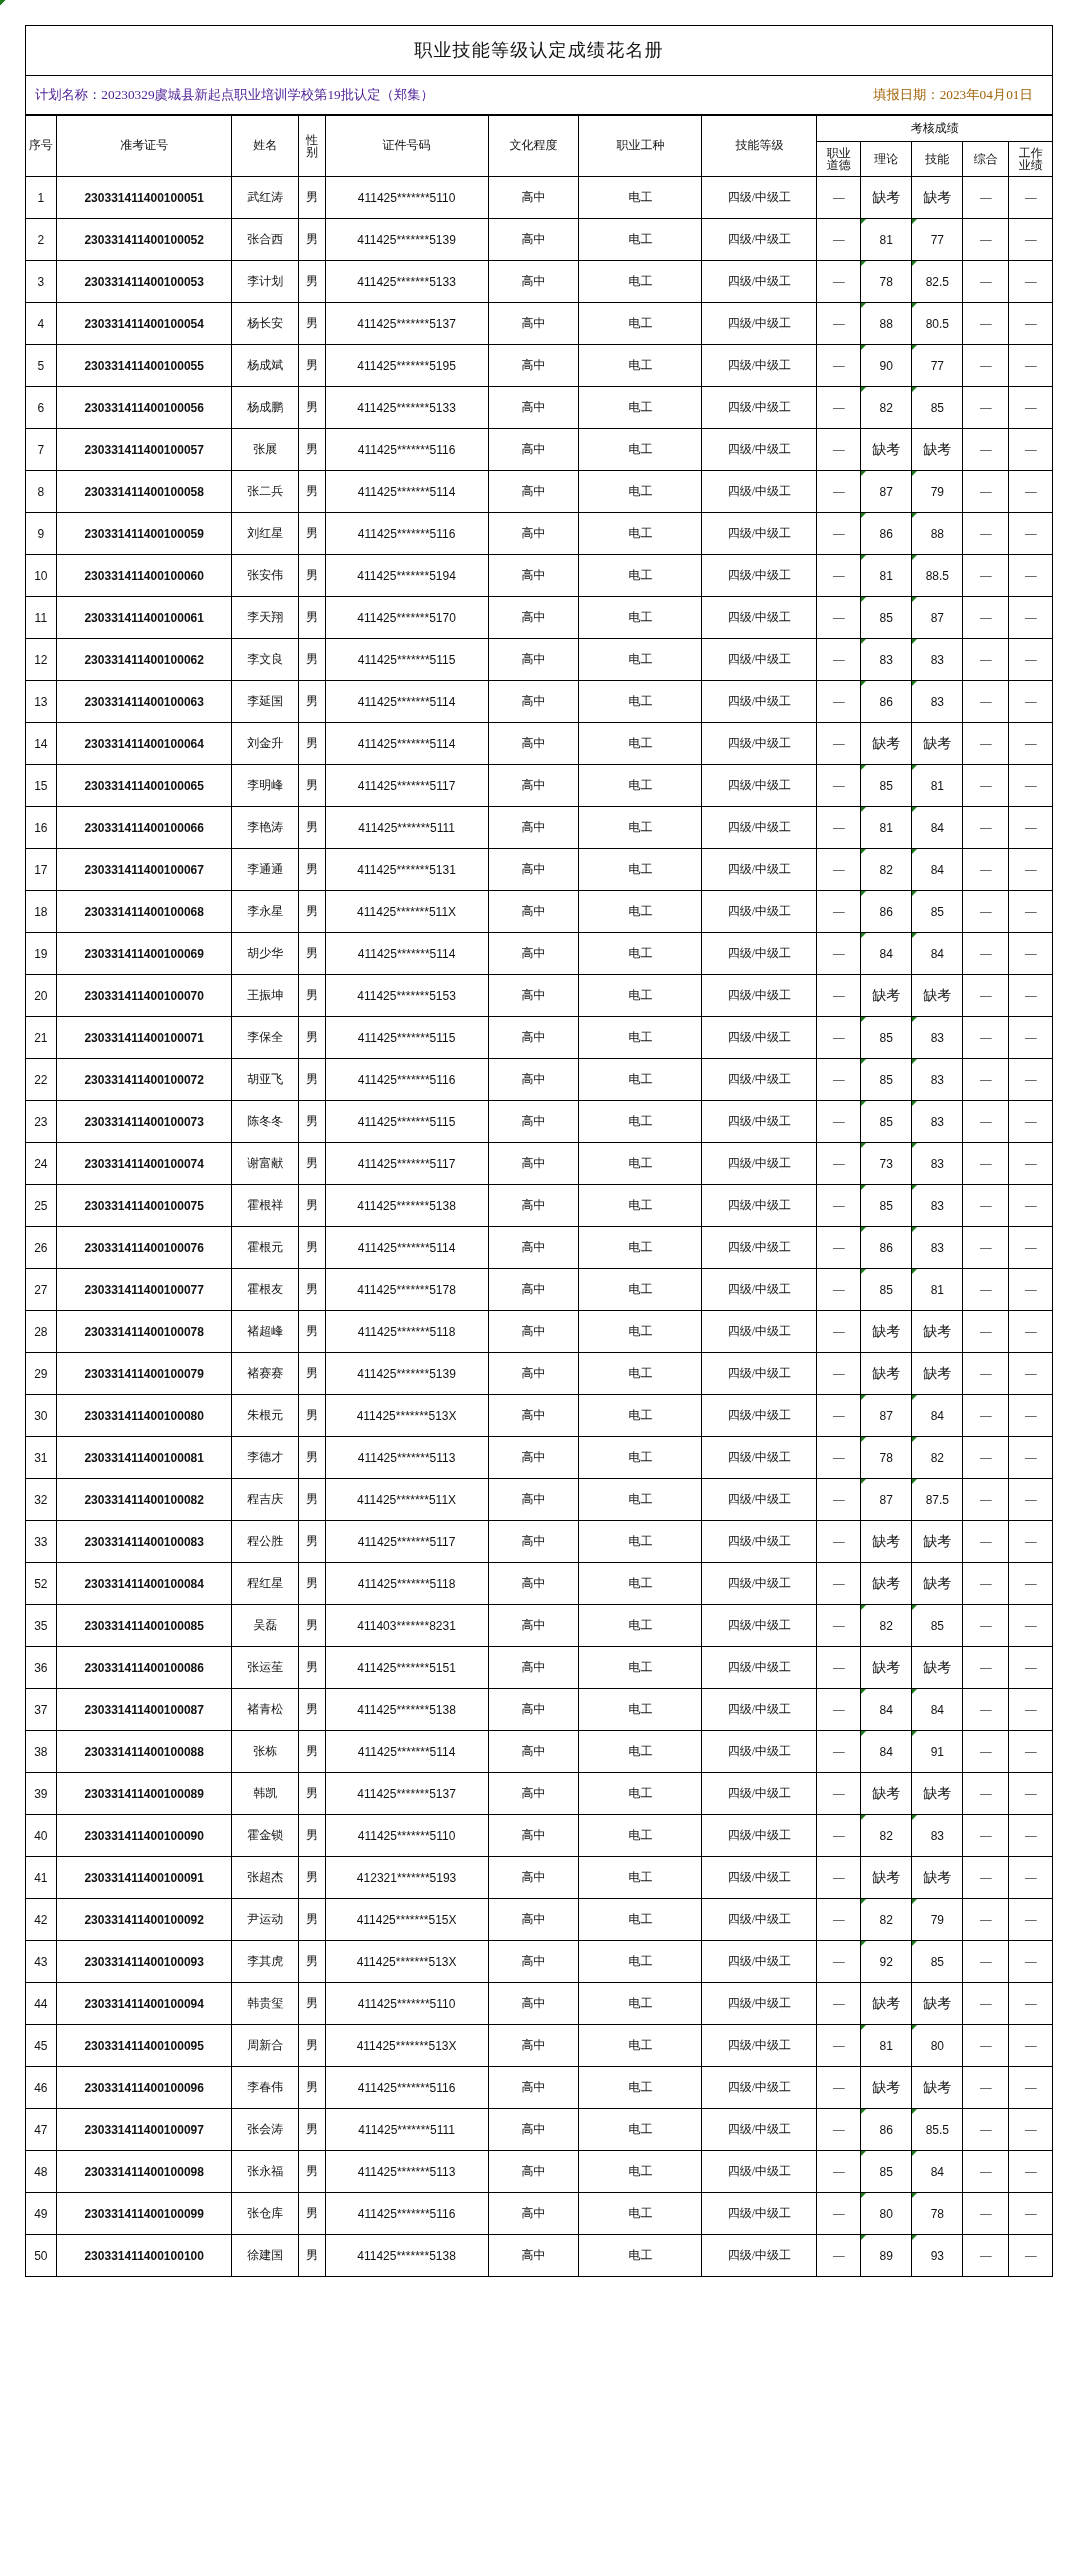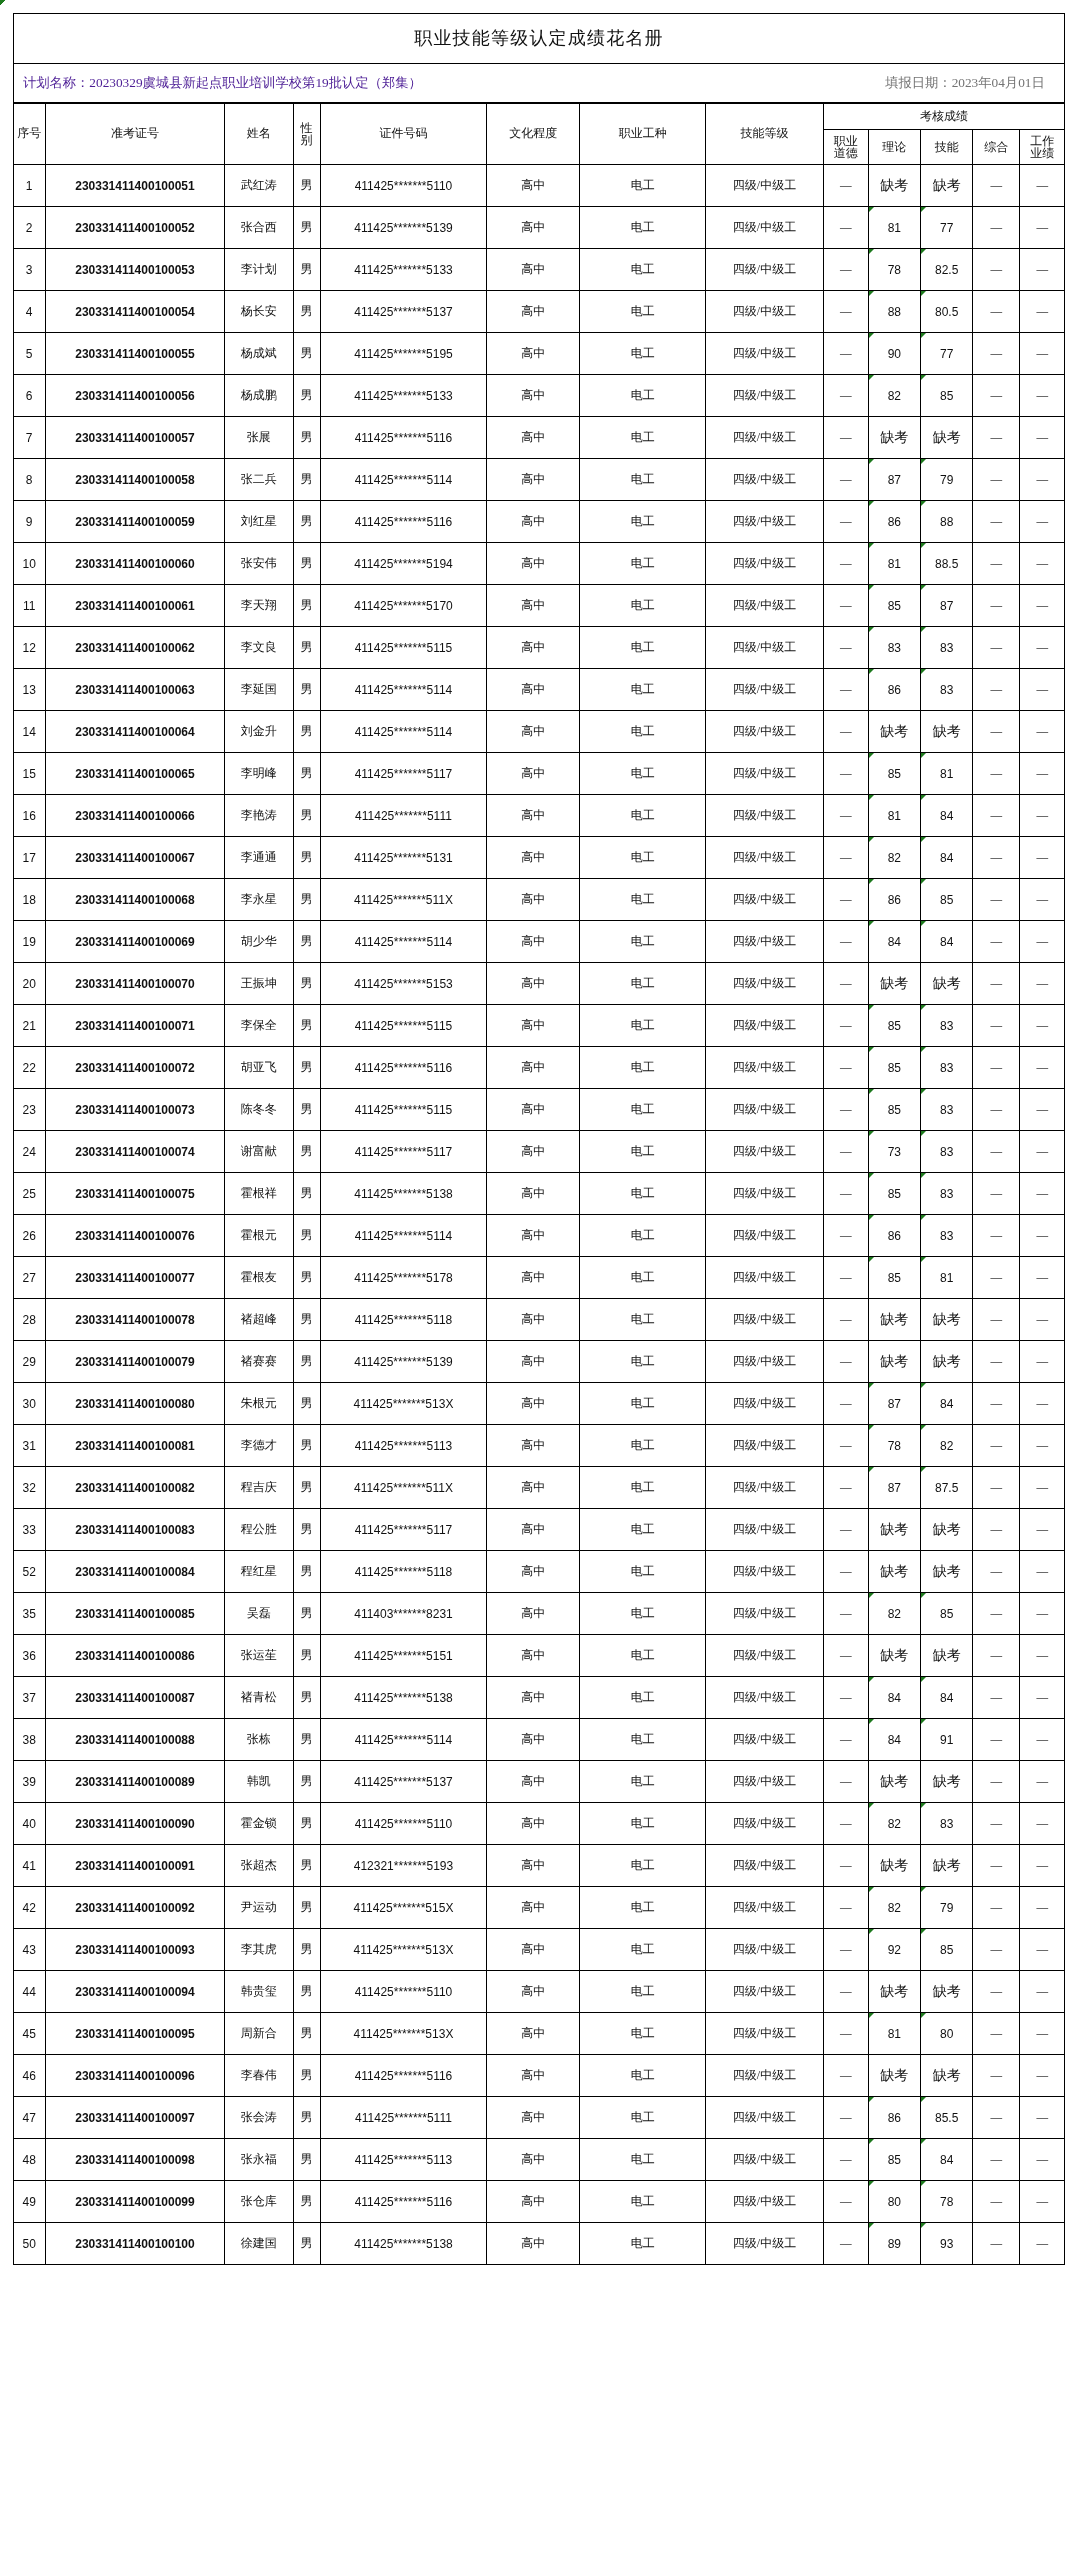--- a/index.html
+++ b/index.html
@@ -7,21 +7,21 @@
     margin: 0;
     padding: 0;
     background: #ffffff;
     font-family: "Liberation Serif", "DejaVu Serif", serif;
   }
   body {
     width: 1078px;
   }
   .page {
     width: 1078px;
-    padding: 0;
+    padding: 12px;
     background: #ffffff;
   }
   
   .title-band {
     border: 1.7px solid #000;
     border-bottom: 1.7px solid #000;
     height: 51px;
     display: flex;
     align-items: center;
     justify-content: center;
@@ -46,21 +46,21 @@
   .info-left {
     flex: 1 1 auto;
     font-size: 13.3px;
     white-space: nowrap;
     color: #4c1d95;
   }
   .info-right {
     flex: 0 0 auto;
     font-size: 13.3px;
     white-space: nowrap;
-    color: #737373;
+    color: #a16207;
     padding-right: 10.4px;
   }
   
   table.roster {
     border-collapse: collapse;
     width: calc(100% - 25.4px);
     margin: 0 12.7px 11.6px 12.7px;
     table-layout: fixed;
   }
   table.roster th, table.roster td {

